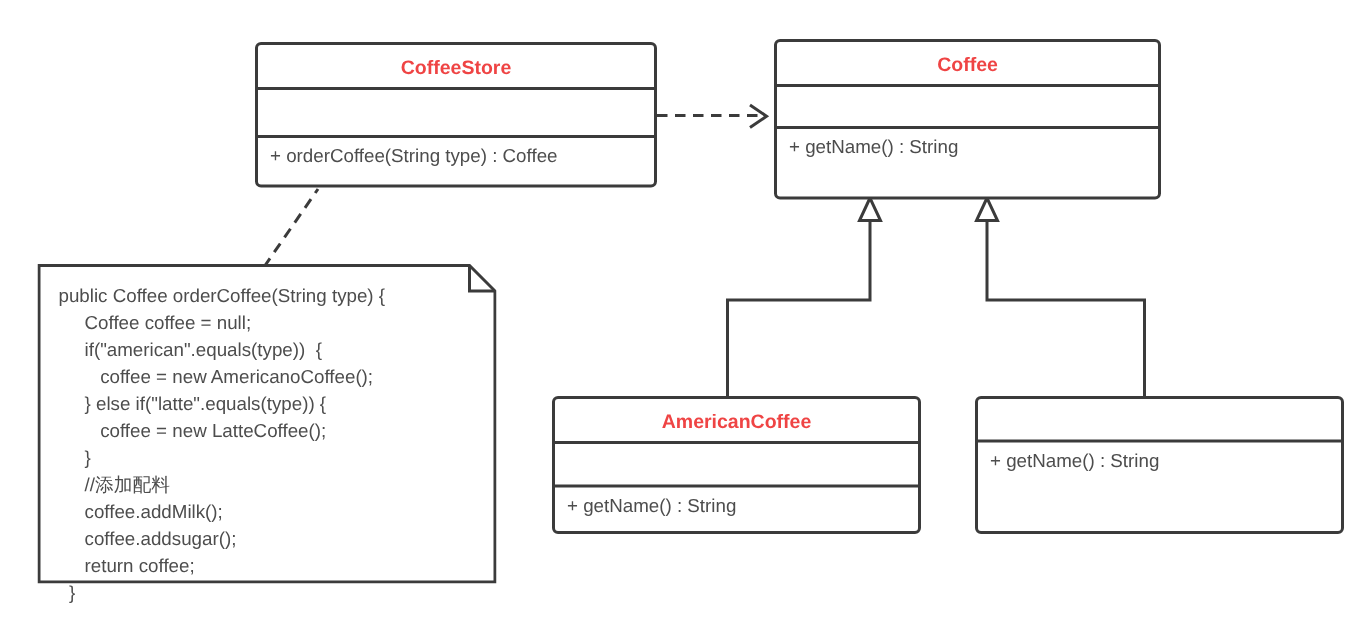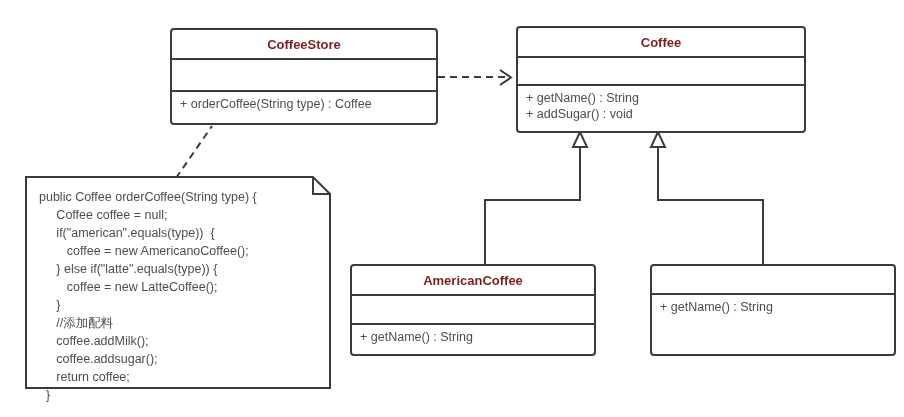--- a/index.html
+++ b/index.html
@@ -37,21 +37,21 @@
     background: #ffffff;
     overflow: hidden;
   }
   .uml-title {
     box-sizing: border-box;
     height: 30px;
     line-height: 30px;
     text-align: center;
     font-weight: bold;
     font-size: 13px;
-    color: #7f1d1d;
+    color: #ef4444;
     border-bottom: 2px solid #3b3b3b;
     white-space: nowrap;
   }
   .uml-attrs {
     box-sizing: border-box;
     border-bottom: 2px solid #3b3b3b;
   }
   .uml-ops {
     box-sizing: border-box;
     padding: 4px 0 0 8px;
@@ -112,30 +112,29 @@
   </svg>
 
   <div class="uml-class" style="left:170px; top:28px; width:268px; height:97px;">
     <div class="uml-title">CoffeeStore</div>
     <div class="uml-attrs" style="height:32px;"></div>
     <div class="uml-ops">
       <div class="uml-op">+ orderCoffee(String type) : Coffee</div>
     </div>
   </div>
 
-  <div class="uml-class" style="left:516px; top:26px; width:290px; height:107px;">
+  <div class="uml-class" style="left:516px; top:26px; width:258px; height:107px;">
     <div class="uml-title">Coffee</div>
     <div class="uml-attrs" style="height:28px;"></div>
     <div class="uml-ops">
       <div class="uml-op">+ getName() : String</div>
-      <div class="uml-op">+ addSugar() : void</div>
     </div>
   </div>
 
-  <div class="uml-class" style="left:350px; top:264px; width:246px; height:92px;">
+  <div class="uml-class" style="left:368px; top:264px; width:246px; height:92px;">
     <div class="uml-title">AmericanCoffee</div>
     <div class="uml-attrs" style="height:29px;"></div>
     <div class="uml-ops">
       <div class="uml-op">+ getName() : String</div>
     </div>
   </div>
 
   <div class="uml-class" style="left:650px; top:264px; width:246px; height:92px;">
     <div class="uml-attrs" style="height:29px;"></div>
     <div class="uml-ops">

